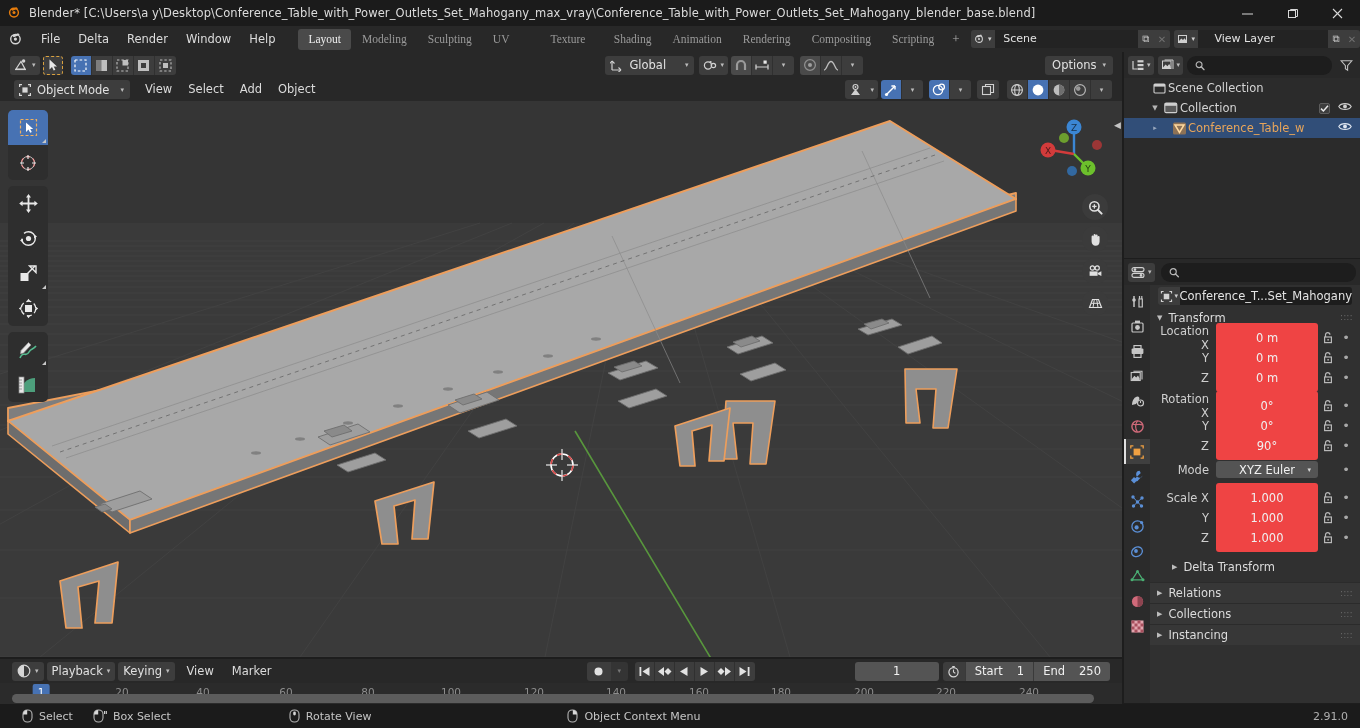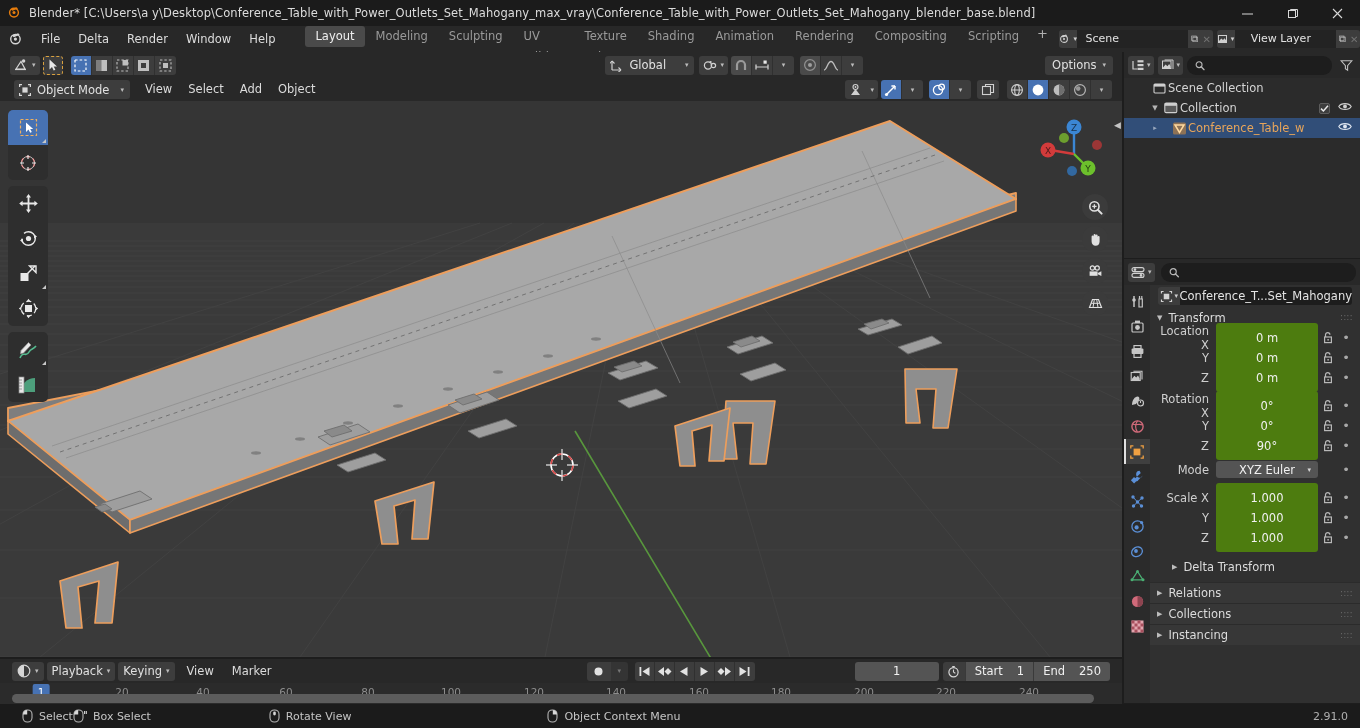--- a/index.html
+++ b/index.html
@@ -22,21 +22,21 @@
   .win-btns { position:absolute; right:0; top:0; height:26px; display:flex; }
   .win-btn { width:45px; height:26px; display:flex; align-items:center; justify-content:center; color:#d8d8d8; font-size:13px;}
 
   
   .topbar {
     position:absolute; left:0; top:26px; width:1360px; height:26px;
     background:#282828; display:flex; align-items:center;
   }
   .topbar .logo { margin:0 8px 0 9px; display:flex; }
   .menu-item { padding:0 9px; height:26px; line-height:26px; font-size:11.5px; color:#dcdcdc; }
-  .ws-tabs { display:flex; margin-left:21px; height:26px; }
+  .ws-tabs { display:flex; align-items:center; margin-left:14px; height:26px;font-family:Liberation Serif, serif; }
   .ws-tab {
     padding:0 10px; height:21px; line-height:21px; font-size:11.5px;
     color:#9a9a9a; border-radius:3px; margin-right:1px;
   }
   .ws-tab.active { background:#4a4a4a; color:#f0f0f0; }
   .ws-plus { color:#b0b0b0; font-size:13px; padding:0 7px; }
   .scene-field, .layer-field {
     display:flex; align-items:center; height:18px; border-radius:3px;
     background:#2b2b2b; overflow:hidden; margin-left:4px;
   }
@@ -139,21 +139,21 @@
   .bc-row { height:24px; display:flex; align-items:center; padding:0 8px; gap:6px; font-size:11.5px; color:#d8d8d8; }
   .id-row { height:22px; display:flex; align-items:center; padding:0 8px; gap:0; }
   .id-icon { width:30px; height:18px; background:#3d3d3d; border-radius:3px 0 0 3px; display:flex; align-items:center; justify-content:center; gap:2px;}
   .id-name { flex:1; height:18px; background:#1d1d1d; border-radius:0 3px 3px 0; display:flex; align-items:center; justify-content:center; font-size:11.5px; color:#e4e4e4; }
   .panel-hdr { height:21px; display:flex; align-items:center; padding:0 7px; gap:6px; font-size:11.5px; color:#dcdcdc; }
   .panel-hdr.boxed { background:#373737; border-top:1px solid #2b2b2b; }
   .panel-hdr .tri { font-size:7px; color:#bdbdbd; }
   .grip { margin-left:auto; color:#6e6e6e; font-size:8px; letter-spacing:0.5px; line-height:5px; }
   .fld-row { height:19px; display:flex; align-items:center; padding:0 6px 0 0; margin-bottom:1px; }
   .fld-lbl { width:66px; text-align:right; font-size:11.5px; color:#cfcfcf; padding-right:7px; }
-  .fld-val { flex:1; height:29px; background:#4d7c0f; border-radius:3px; display:flex; align-items:center; justify-content:center; font-size:11.5px; color:#f0f0f0; }
+  .fld-val { flex:1; height:29px; background:#ef4444; border-radius:3px; display:flex; align-items:center; justify-content:center; font-size:11.5px; color:#f0f0f0; }
   .fld-lock { width:20px; display:flex; align-items:center; justify-content:center; }
   .fld-dot { width:16px; display:flex; align-items:center; justify-content:center; color:#a8a8a8; font-size:13px; }
   .fld-drop { flex:1; height:17px; background:#545454; border-radius:3px; display:flex; align-items:center; justify-content:center; position:relative; font-size:11.5px; color:#f0f0f0;}
   .fld-drop .c { position:absolute; right:7px; font-size:7px; color:#d6d6d6;}
   .spacer8 { height:8px; }
   .sub-panel { height:21px; display:flex; align-items:center; padding-left:22px; gap:6px; font-size:11.5px; color:#dcdcdc; }
 
   
   .timeline { position:absolute; left:0; top:659px; width:1122px; height:45px; background:#2b2b2b; }
   .tl-header { height:24px; background:#282828; display:flex; align-items:center; padding:0 4px; }
@@ -1253,21 +1253,21 @@
   </div>
 
   <div class="statusbar">
     <div class="st-item" style="margin-left:22px">
       <svg width="11" height="14" viewBox="0 0 11 14">
         <rect x="1" y="1" width="9" height="12" rx="4.2" fill="none" stroke="#b5b5b5" stroke-width="1.1"></rect>
         <path d="M1 5.6 L1 5.2 a4.2 4.2 0 0 1 4.2 -4.2 L5.2 5.6 Z" fill="#d8d8d8"></path>
       </svg>
       <span>Select</span>
     </div>
-    <div class="st-item" style="">
+    <div class="st-item" style="margin-left:20px">
       <svg width="14" height="14" viewBox="0 0 14 14">
         <rect x="1" y="1" width="9" height="12" rx="4.2" fill="none" stroke="#b5b5b5" stroke-width="1.1"></rect>
         <path d="M1 5.6 L1 5.2 a4.2 4.2 0 0 1 4.2 -4.2 L5.2 5.6 Z" fill="#d8d8d8"></path>
         <line x1="11.6" y1="2" x2="11.6" y2="5" stroke="#d8d8d8" stroke-width="1.1"></line>
         <line x1="13.3" y1="2" x2="13.3" y2="5" stroke="#d8d8d8" stroke-width="1.1"></line>
       </svg>
       <span>Box Select</span>
     </div>
     <div class="st-item" style="margin-left:118px">
       <svg width="11" height="14" viewBox="0 0 11 14">

